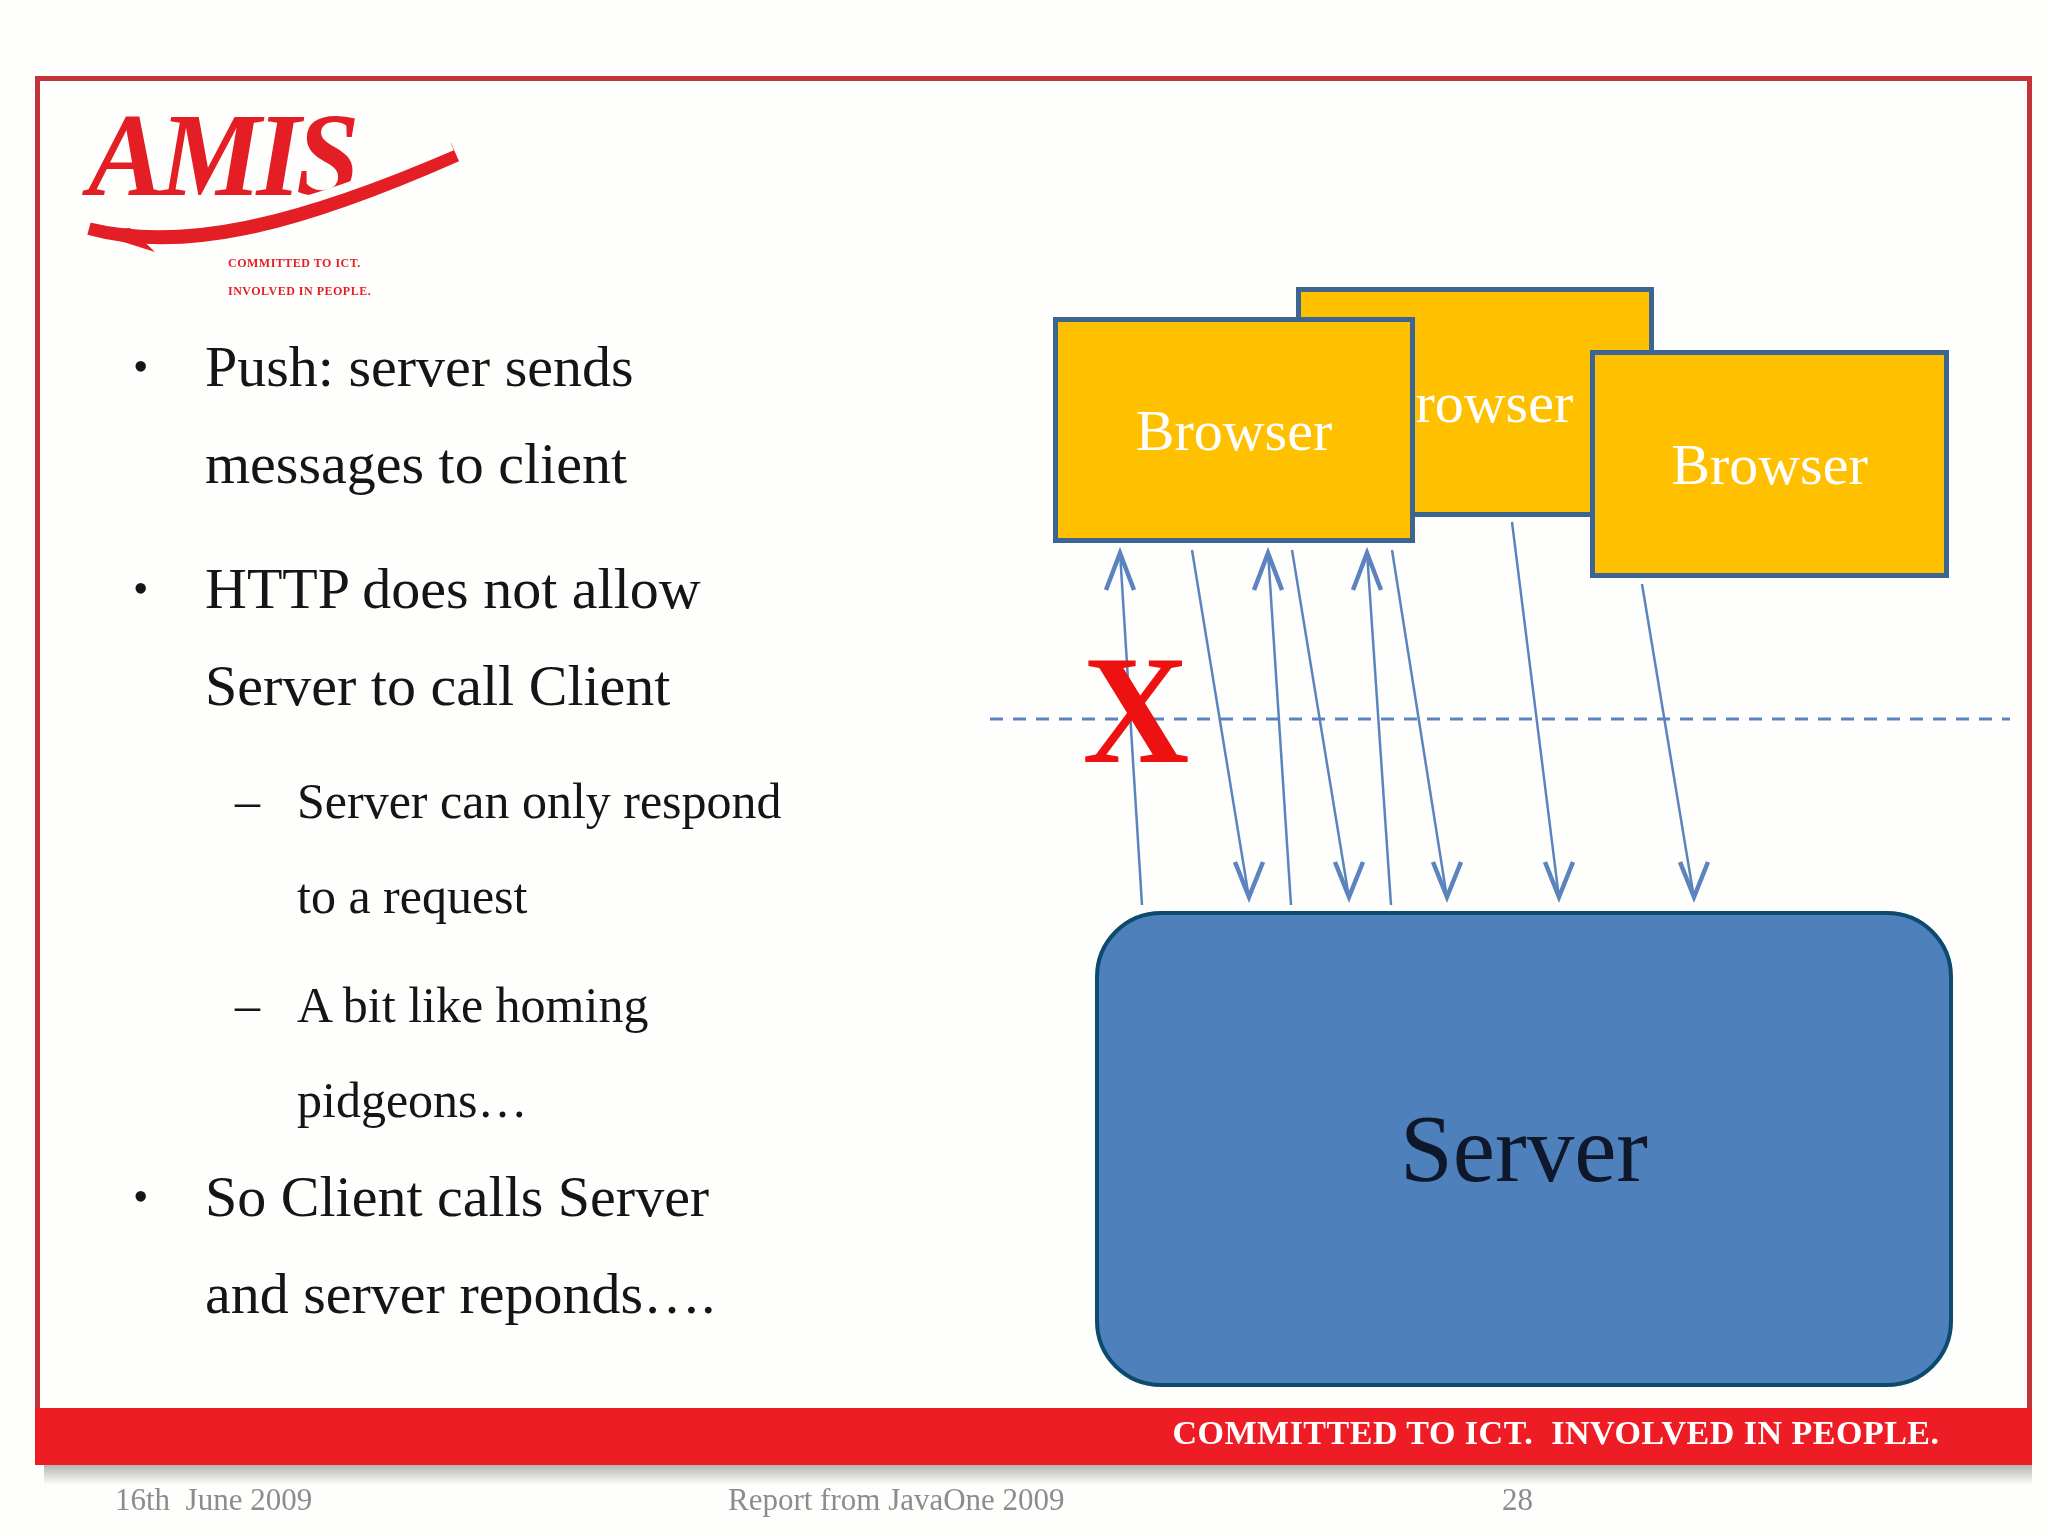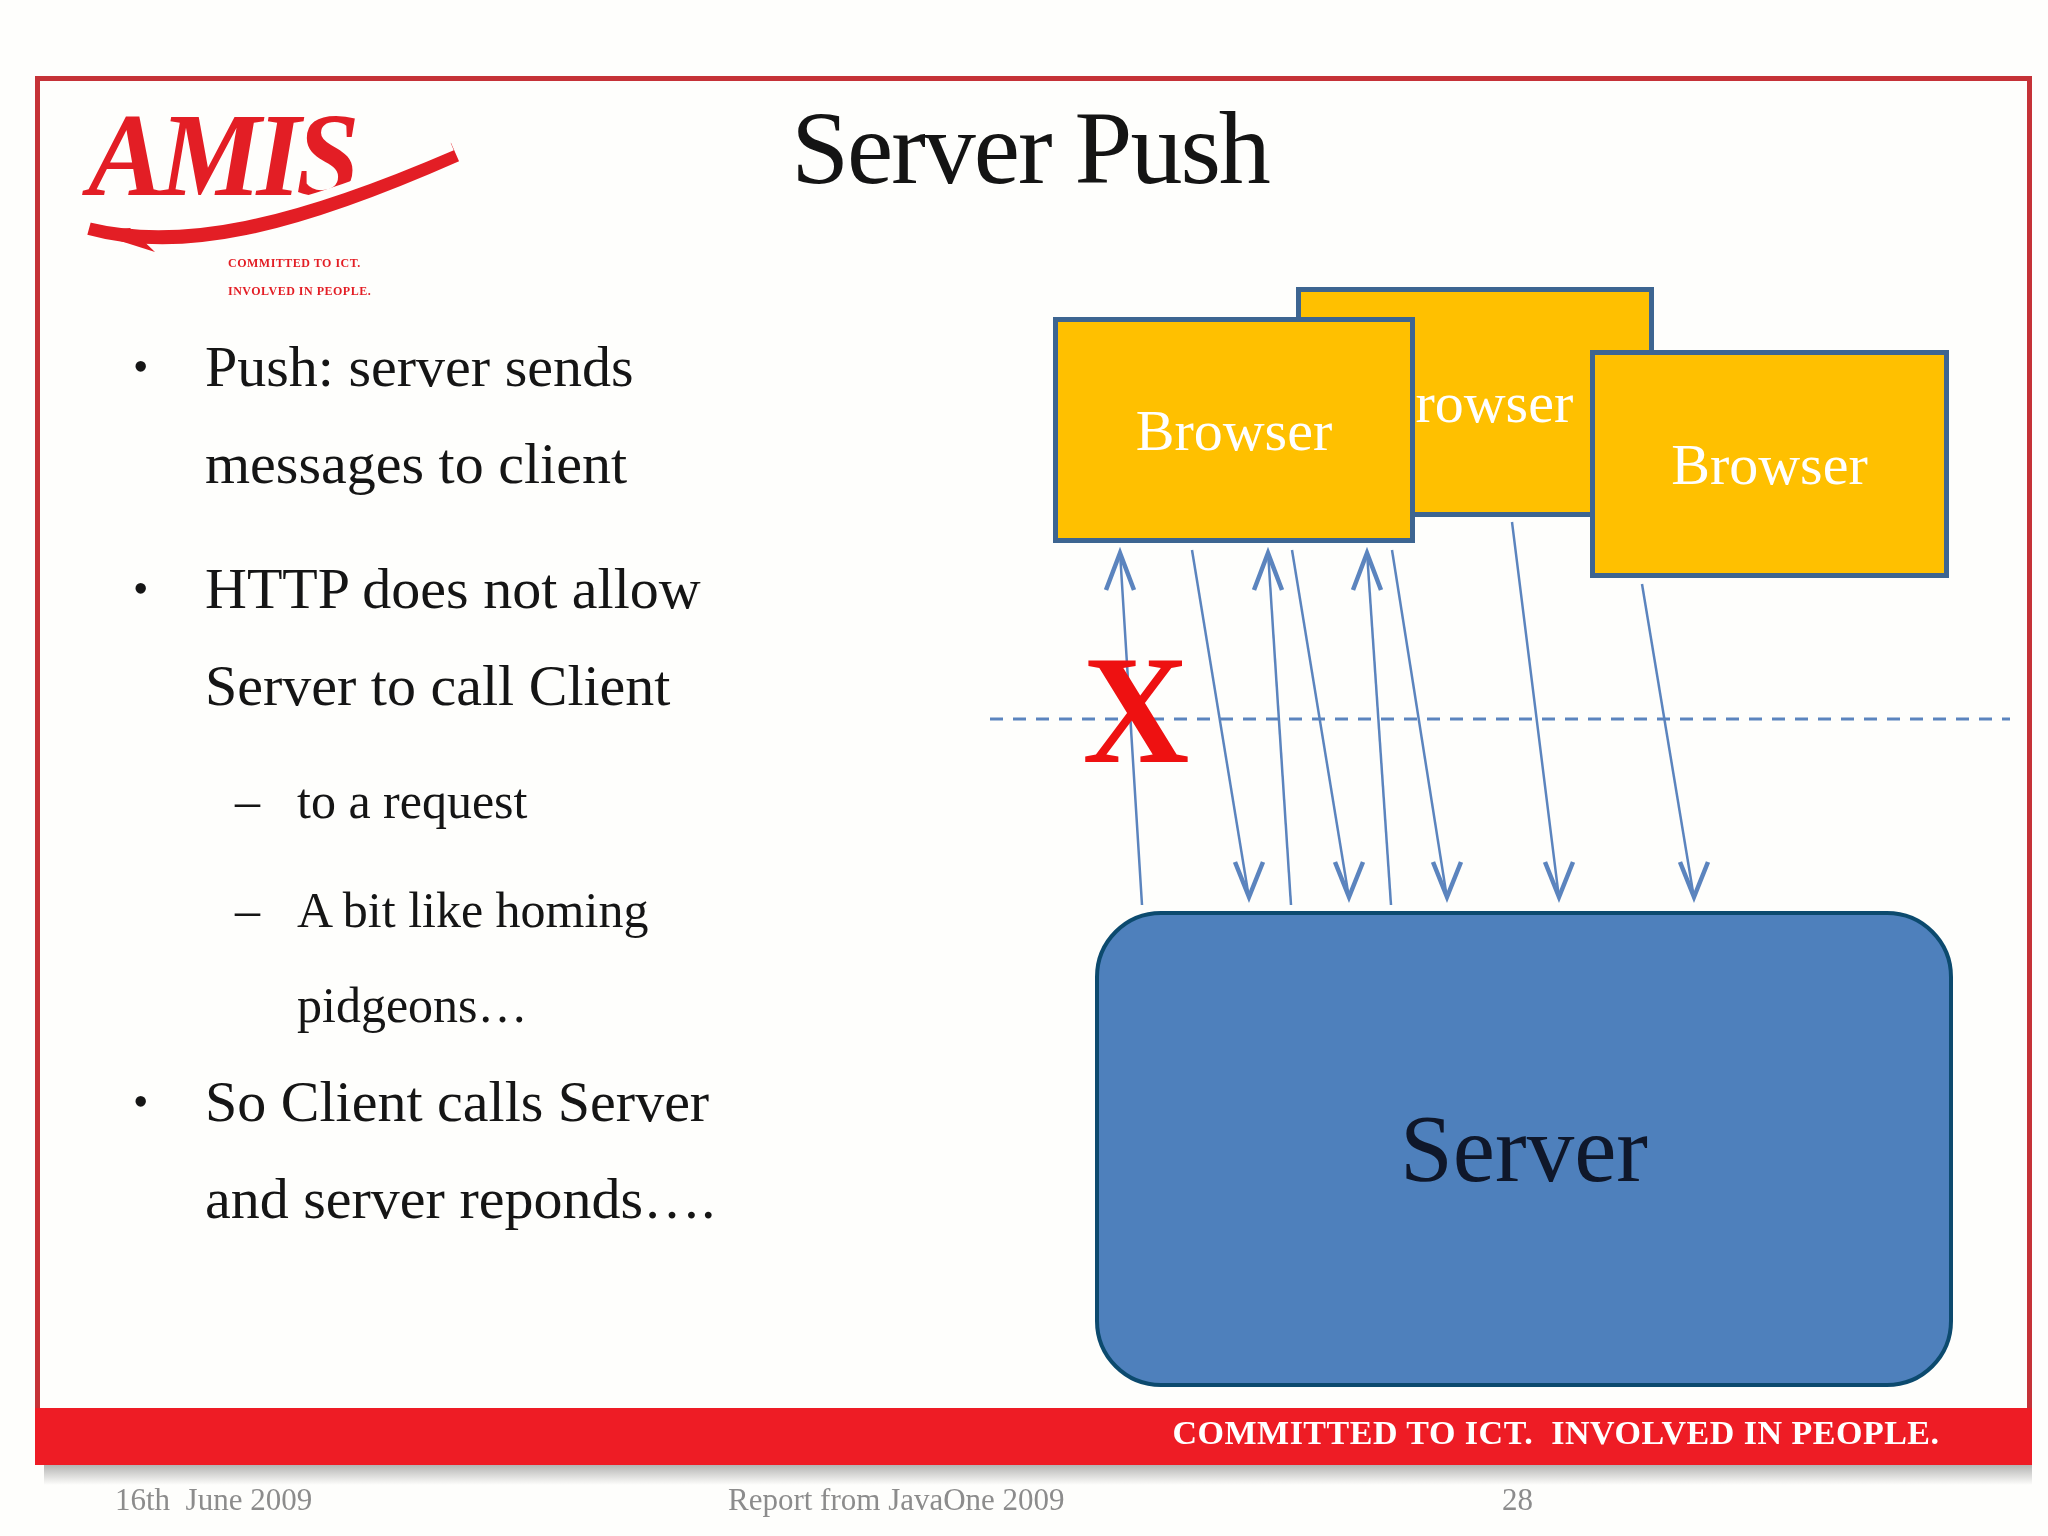--- a/index.html
+++ b/index.html
@@ -55,40 +55,40 @@
 
   <div class="logo-text">AMIS</div>
   <svg class="logo-swoosh" width="420" height="180">
     <path d="M30,125 C120,150 230,125 395,52" stroke="#e31e25" stroke-width="20" fill="none"></path>
     <path d="M30,118 C120,140 230,116 392,46" stroke="#fefefc" stroke-width="9" fill="none"></path>
     <path d="M32,132 L95,152 L70,128" fill="#e31e25"></path>
   </svg>
   <div class="tagline tag1">COMMITTED TO ICT.</div>
   <div class="tagline tag2">INVOLVED IN PEOPLE.</div>
 
-  <div class="title">Server Push</div>
 
   <div class="bullets">
     <div class="b-item">
       <span class="mark">•</span>
       <span>
         <div>Push: server sends</div>
         <div>messages to client</div>
       </span>
     </div>
     <div class="b-item gap-lg">
       <span class="mark">•</span>
       <span>
         <div>HTTP does not allow</div>
         <div>Server to call Client</div>
       </span>
     </div>
     <div class="s-item gap-md">
       <span class="mark">–</span>
       <span>
+        <div>Server can only respond</div>
         <div>to a request</div>
       </span>
     </div>
     <div class="s-item gap-sm">
       <span class="mark">–</span>
       <span>
         <div>A bit like homing</div>
         <div>pidgeons…</div>
       </span>
     </div>

